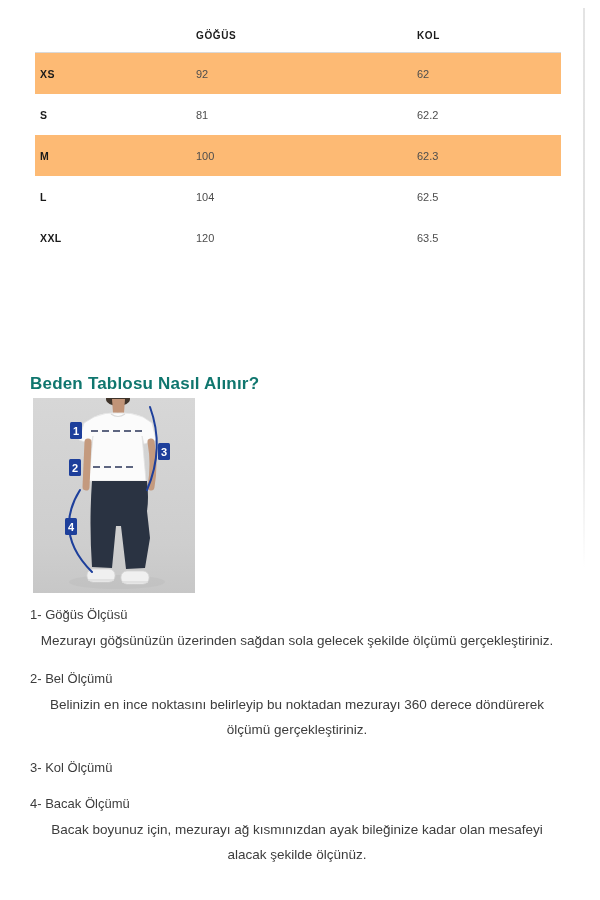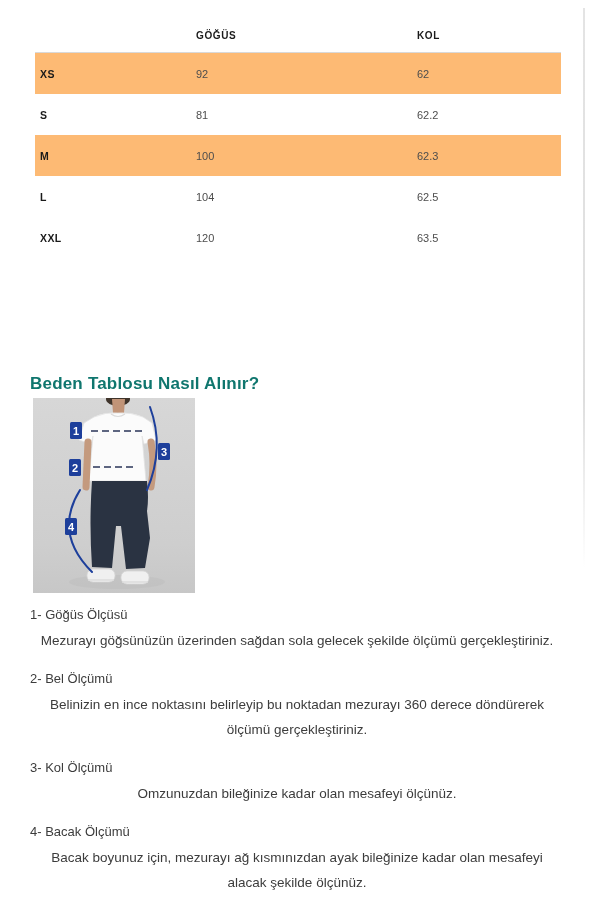--- a/index.html
+++ b/index.html
@@ -140,21 +140,20 @@
   <div class="inst-block">
     <div class="inst-title">1- Göğüs Ölçüsü</div>
     <div class="inst-body">Mezurayı göğsünüzün üzerinden sağdan sola gelecek şekilde ölçümü gerçekleştiriniz.</div>
   </div>
   <div class="inst-block">
     <div class="inst-title">2- Bel Ölçümü</div>
     <div class="inst-body">Belinizin en ince noktasını belirleyip bu noktadan mezurayı 360 derece döndürerek ölçümü gerçekleştiriniz.</div>
   </div>
   <div class="inst-block">
     <div class="inst-title">3- Kol Ölçümü</div>
-    <div class="inst-body">Omzunuzdan bileğinize kadar olan mesafeyi ölçünüz.</div>
   </div>
   <div class="inst-block">
     <div class="inst-title">4- Bacak Ölçümü</div>
     <div class="inst-body">Bacak boyunuz için, mezurayı ağ kısmınızdan ayak bileğinize kadar olan mesafeyi alacak şekilde ölçünüz.</div>
   </div>
 </div>
 
 <div class="scroll-line"></div>
 
 </body></html>

